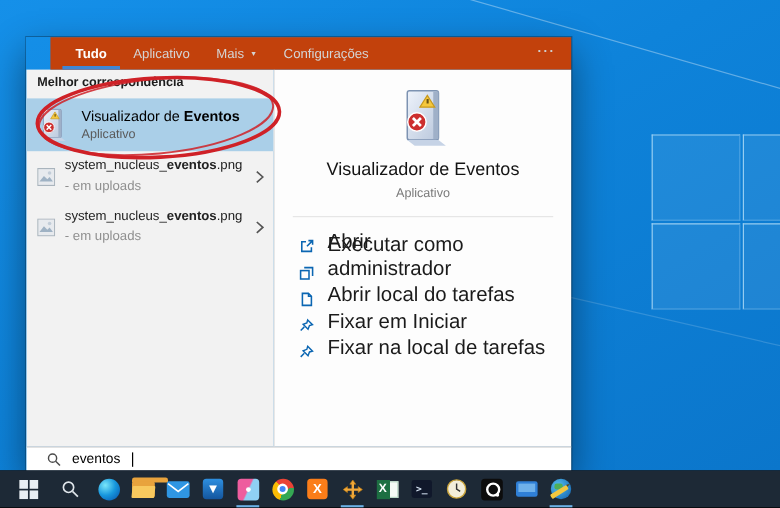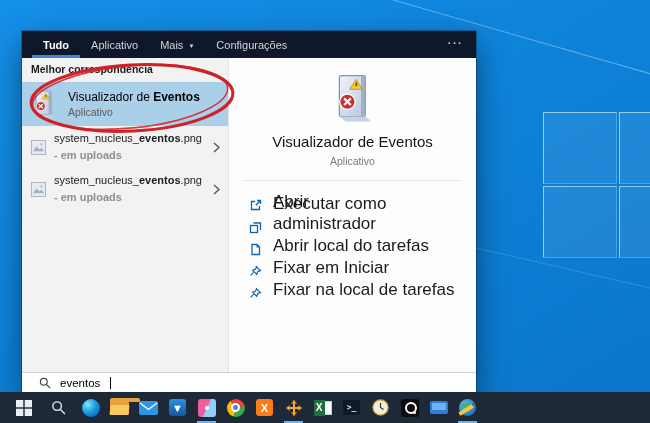--- a/index.html
+++ b/index.html
@@ -17,40 +17,40 @@
         border-right:1px solid rgba(160,210,245,.35);border-bottom:1px solid rgba(160,210,245,.35);}
   .pane-tl{left:543px;top:112px;width:72px;height:70px;}
   .pane-tr{left:619px;top:112px;width:60px;height:70px;}
   .pane-bl{left:543px;top:186px;width:72px;height:70px;}
   .pane-br{left:619px;top:186px;width:60px;height:70px;}
 
   
   .search-window{position:absolute;left:22px;top:31px;width:454px;height:361px;
     display:flex;flex-direction:column;
     box-shadow:0 0 0 1px rgba(0,0,0,.28),0 12px 30px rgba(0,0,0,.45);}
-  .tabbar{height:27px;flex:none;background:#0f172a;display:flex;align-items:stretch;
-          padding-left:10px;position:relative;}
+  .tabbar{height:27px;flex:none;background:#c2410c;display:flex;align-items:stretch;
+          padding-left:10px;position:relative;margin-left:20px;}
   .tab{padding:0 11px;display:flex;align-items:center;font-size:11px;color:#d4d4d4;cursor:default;}
   .tab.active{color:#fff;font-weight:bold;box-shadow:inset 0 -3px 0 #3f86d6;}
   .tab .dd{font-size:6px;margin-left:5px;transform:translateY(1px);}
   .overflow-dots{position:absolute;right:13px;top:3px;color:#cfcfcf;font-size:11px;
                  font-weight:bold;letter-spacing:2px;}
 
   .body{flex:1;display:flex;min-height:0;}
   .left-panel{width:206px;flex:none;background:#f2f2f2;padding-top:5px;box-sizing:border-box;}
   .section-label{font-size:10.5px;font-weight:bold;color:#1c1c1c;padding-left:9px;margin-bottom:7px;}
   .best-row{height:44px;background:#aacfe8;display:flex;align-items:center;
             padding-left:9px;gap:11px;cursor:default;}
   .best-title{font-size:12px;color:#000;}
   .best-title b{font-weight:bold;}
   .best-sub{font-size:10.5px;color:#5a5a5a;margin-top:2px;}
   .photos-label{margin-top:11px;}
   .photo-row{display:flex;align-items:center;gap:8px;padding:4px 8px 4px 9px;min-height:30px;cursor:default;}
   .photo-text{width:148px;font-size:11px;line-height:1.55;color:#222;}
-  .photo-text .dim{color:#8f8f8f;font-weight:bold;}
+  .photo-text .dim{color:#8f8f8f;}
   .chevron{margin-left:auto;flex:none;}
 
   .right-panel{flex:1;background:#fdfdfd;border-left:1px solid #e2e2e2;
                display:flex;flex-direction:column;align-items:center;min-width:0;}
   .preview-title{margin-top:9px;font-size:15px;color:#141414;}
   .preview-sub{margin-top:5px;font-size:10.5px;color:#7a7a7a;}
   .divider{width:calc(100% - 30px);border-top:1px solid #e6e6e6;margin:13px 0 9px;}
   .actions{align-self:stretch;padding-left:20px;}
   .action{display:flex;align-items:flex-end;gap:11px;height:22px;font-size:17px;color:#1b1b1b;cursor:default;}
   .action svg{flex:none;}

